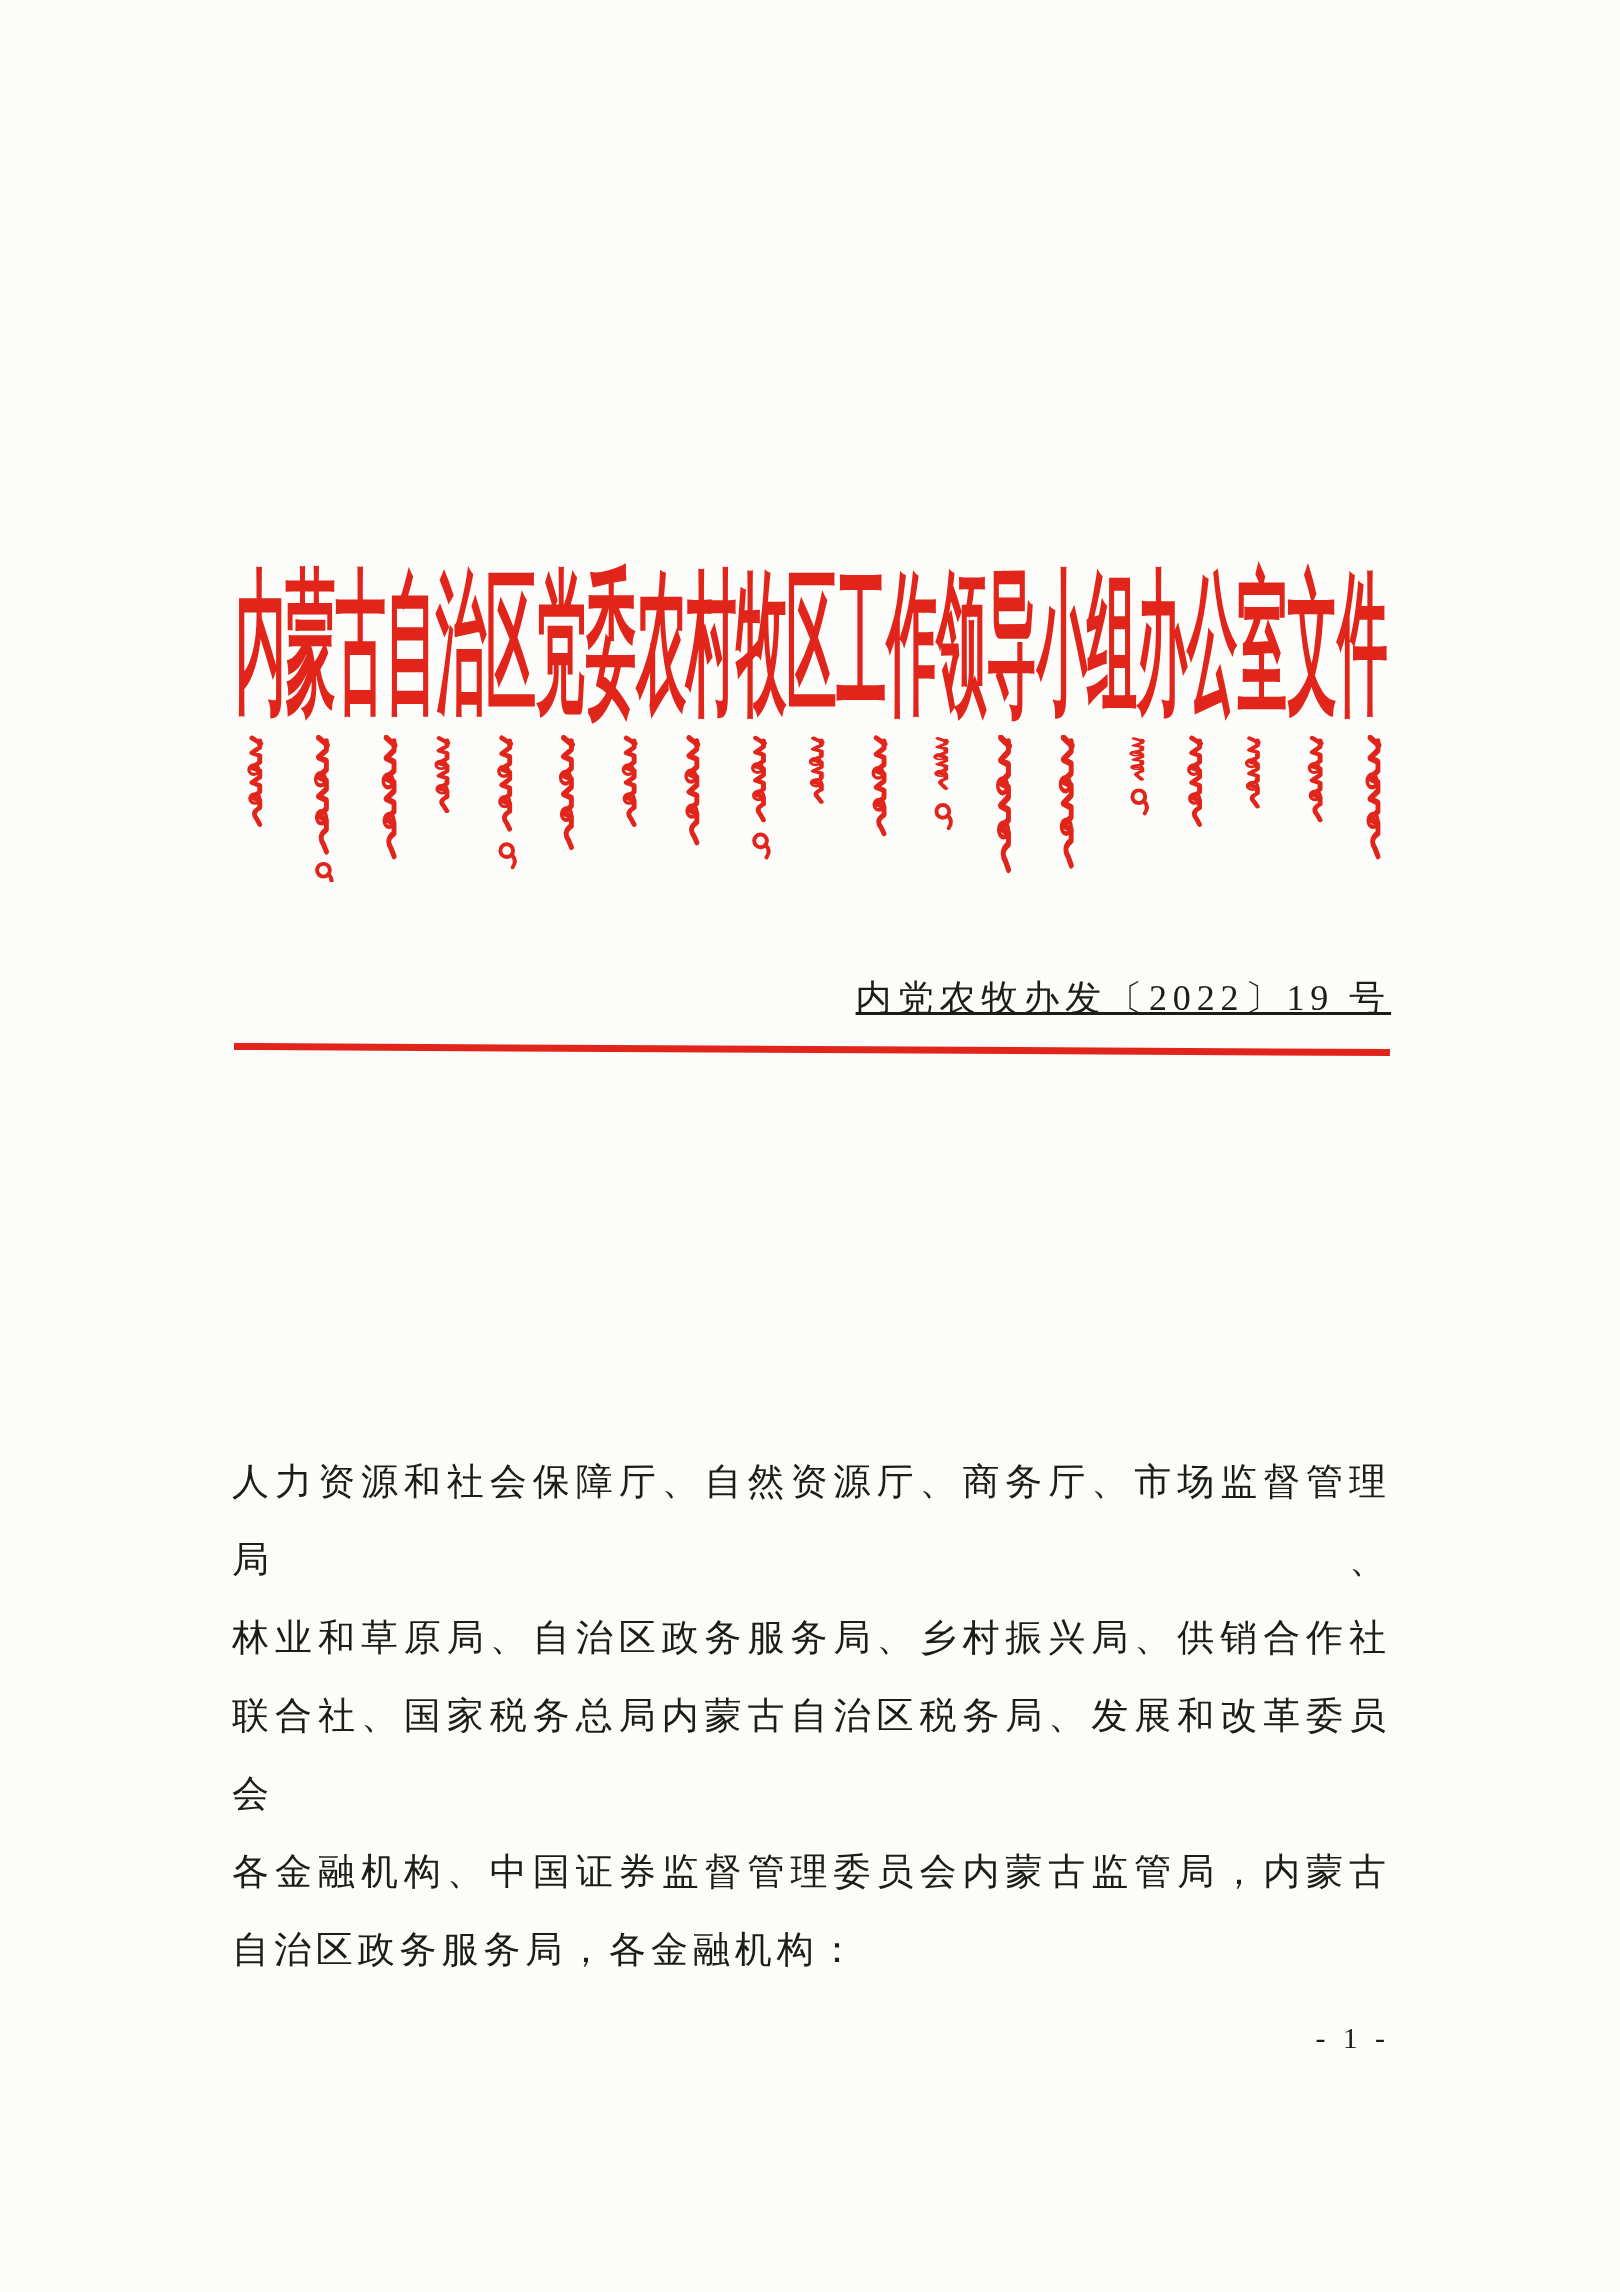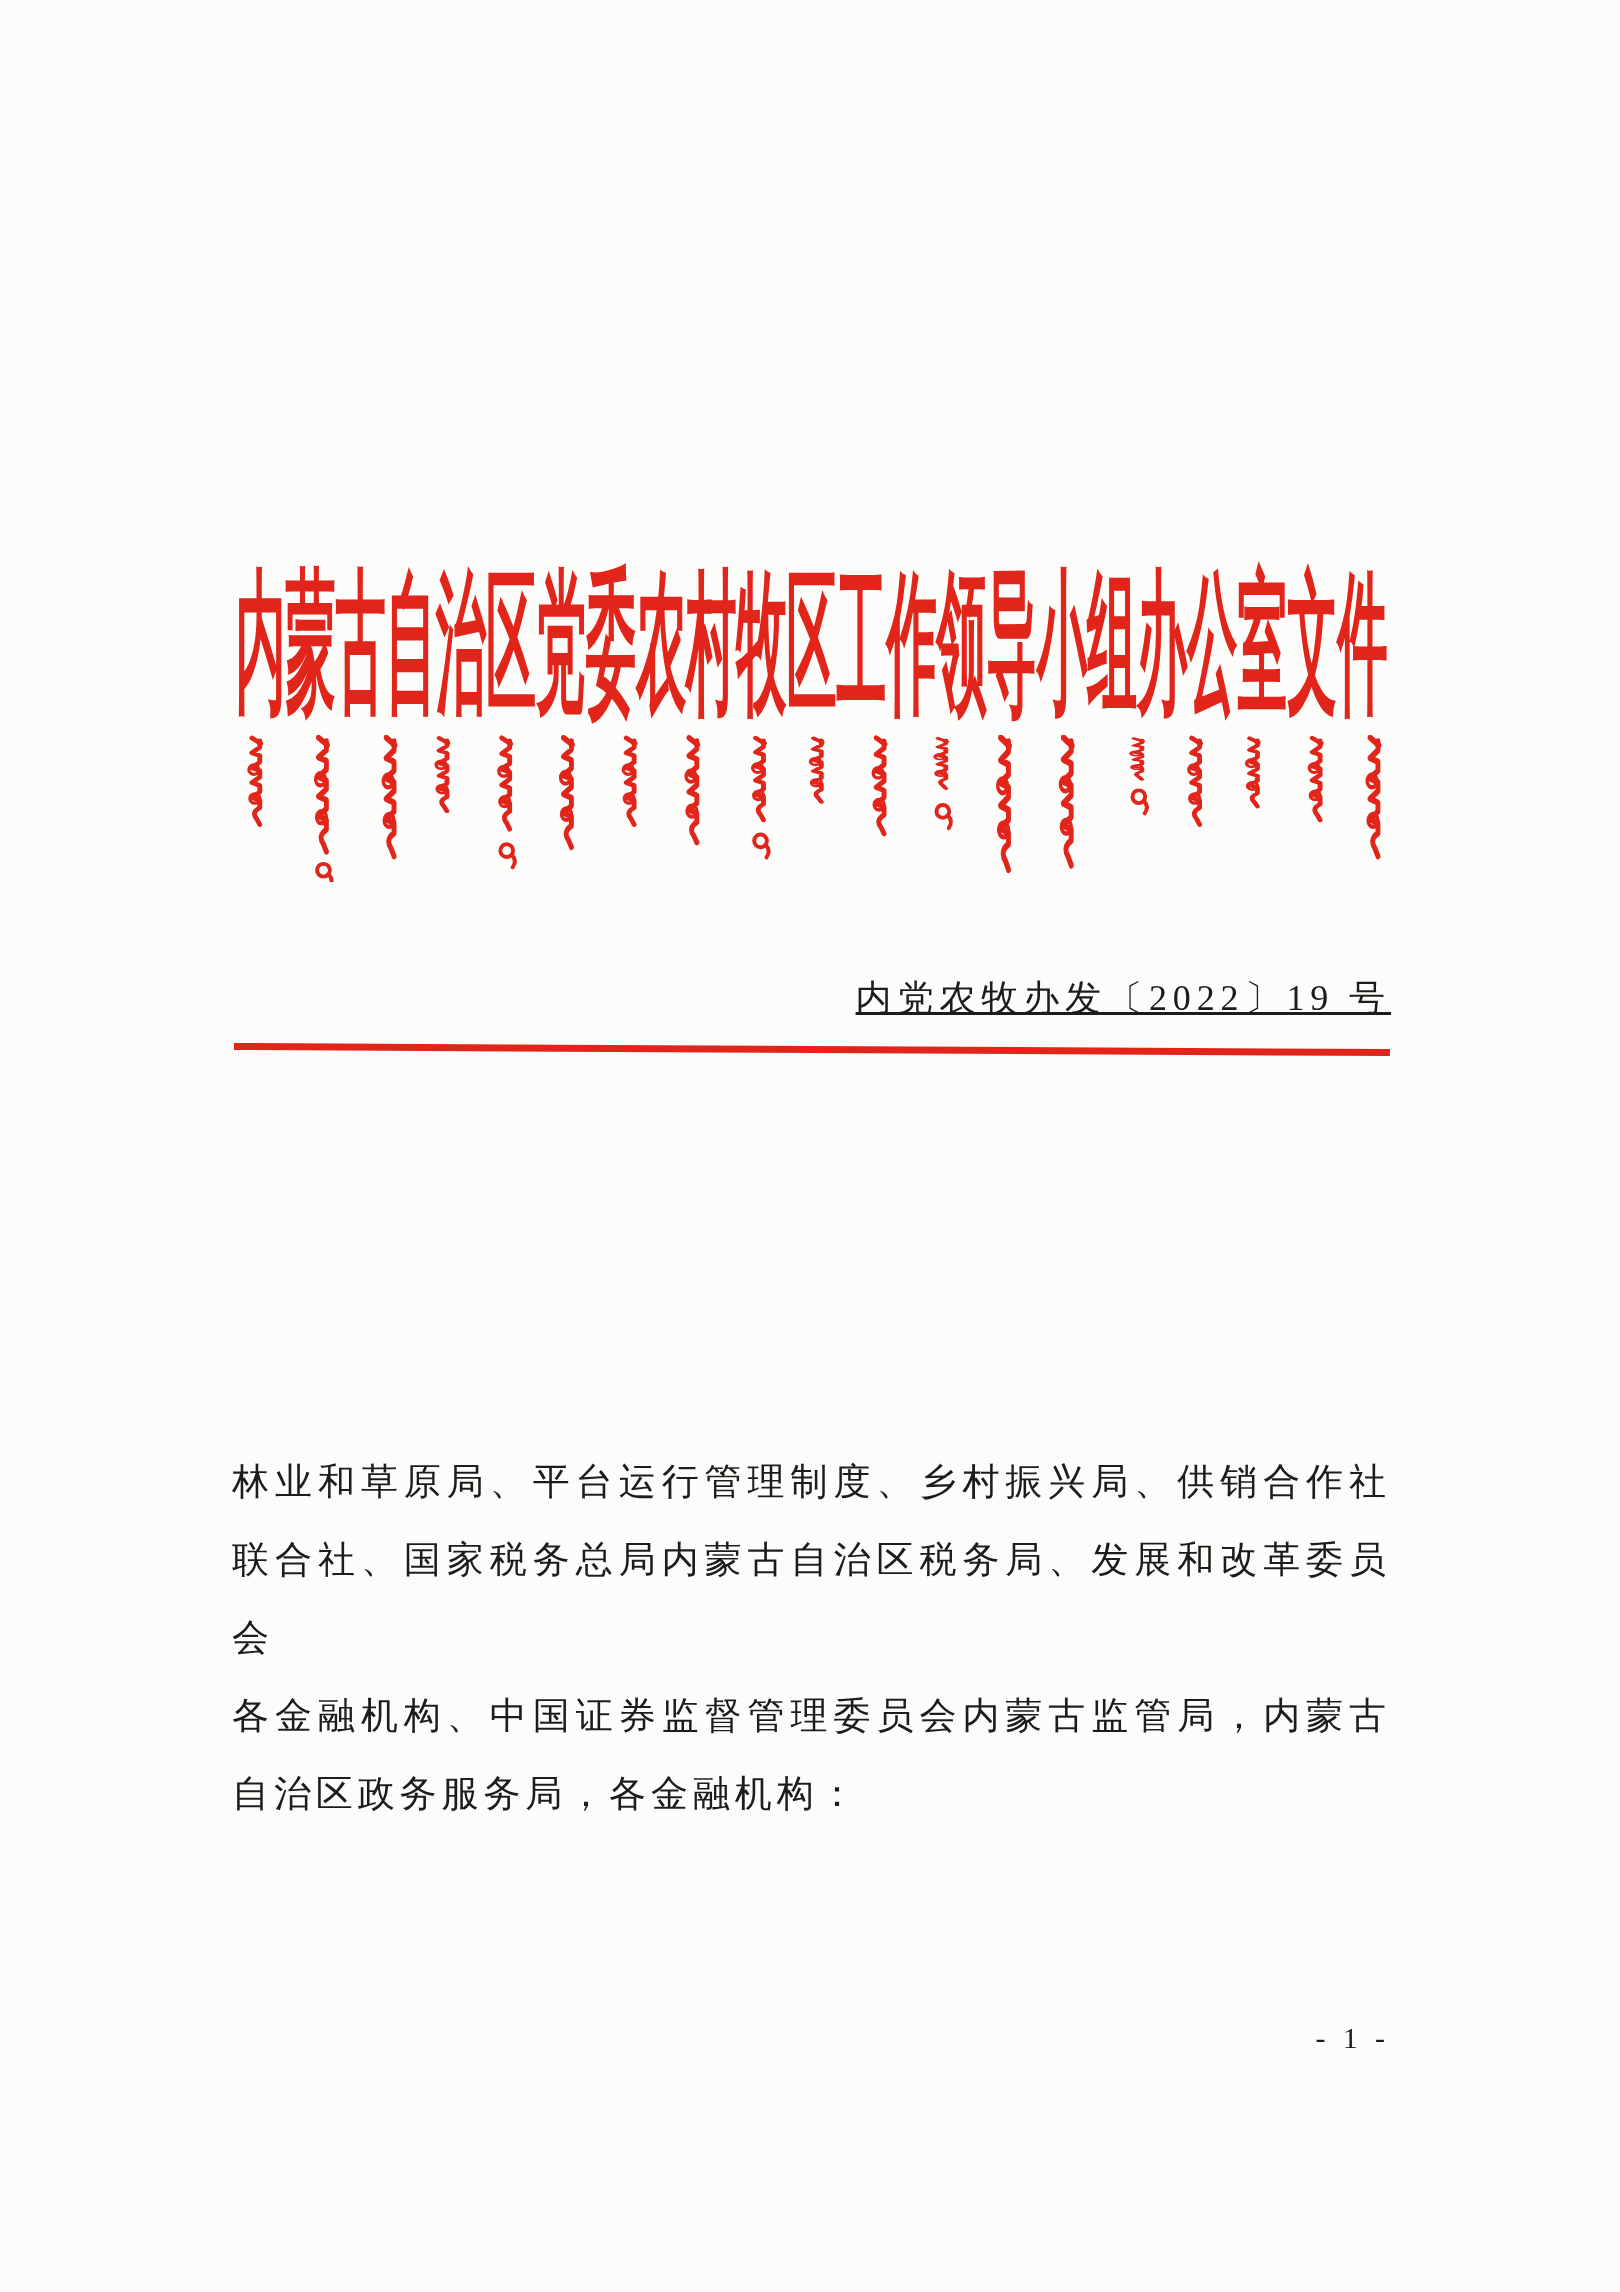--- a/index.html
+++ b/index.html
@@ -146,21 +146,22 @@
     <use href="#mg" transform="translate(1109,4) scale(1,0.90)"></use>
     <use href="#mg" transform="translate(1168,4) scale(1,1.30)"></use>
   </svg>
 
   <div class="doc-no">内党农牧办发〔2022〕19 号</div>
 
   <div class="rule"></div>
 
 
   <div class="body-text">
-    <div class="line j">林业和草原局、平台运行管理制度、乡村振兴局、供销合作社</div>
+    <div class="line j">人力资源和社会保障厅、自然资源厅、商务厅、市场监督管理局、</div>
+    <div class="line j">林业和草原局、自治区政务服务局、乡村振兴局、供销合作社</div>
     <div class="line j">联合社、国家税务总局内蒙古自治区税务局、发展和改革委员会</div>
     <div class="line j">各金融机构、中国证券监督管理委员会内蒙古监管局，内蒙古</div>
     <div class="line">自治区政务服务局，各金融机构：</div>
 
   </div>
 
   <div class="pageno">- 1 -</div>
 
 </div>
 

